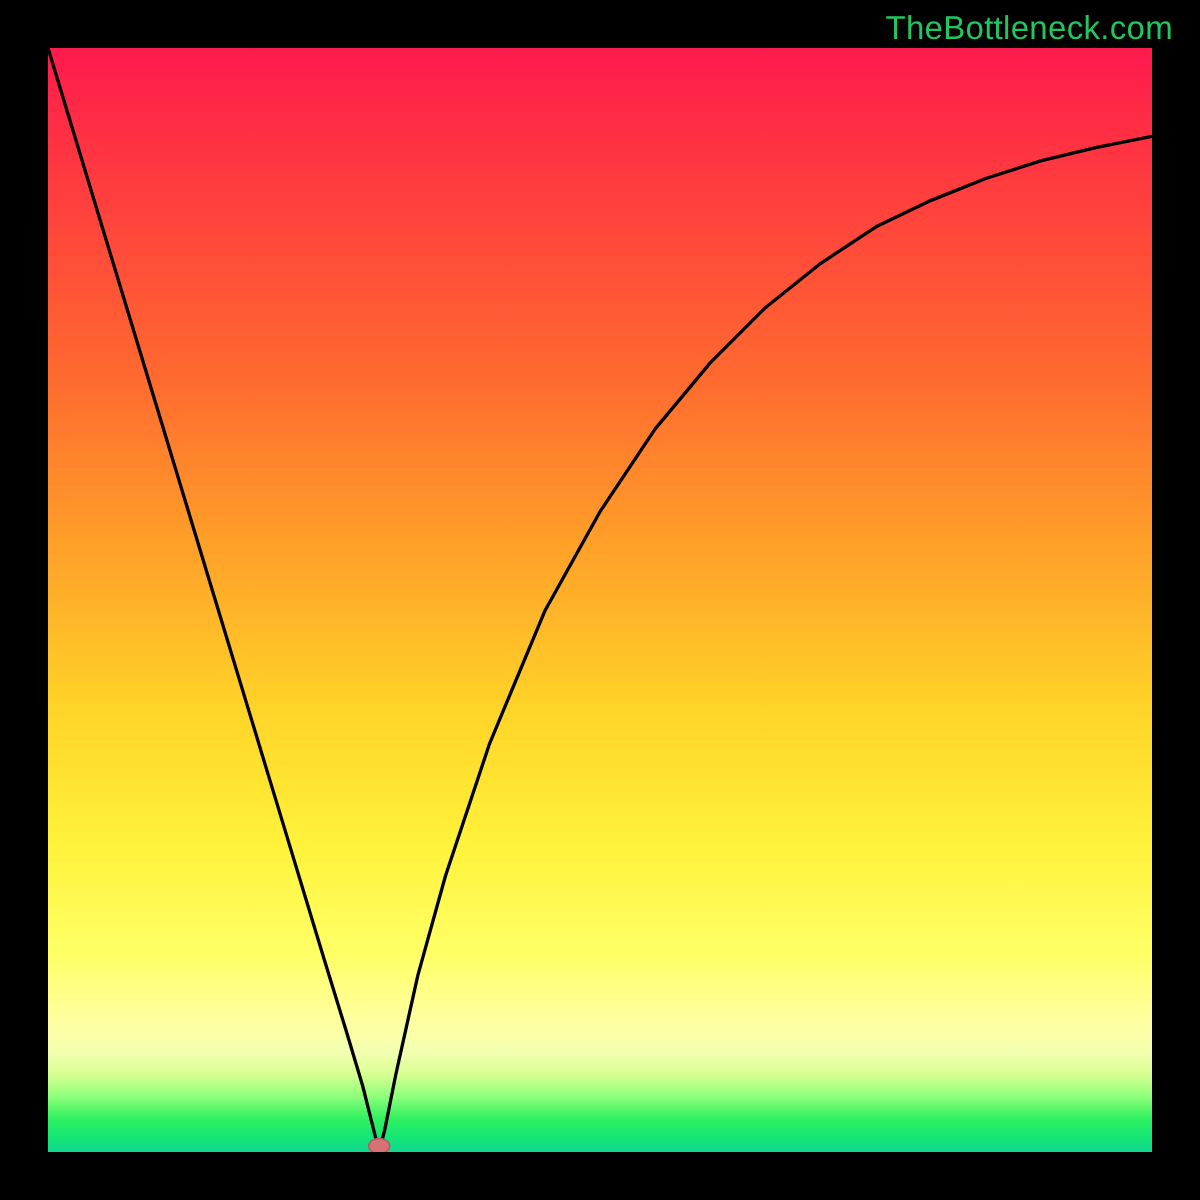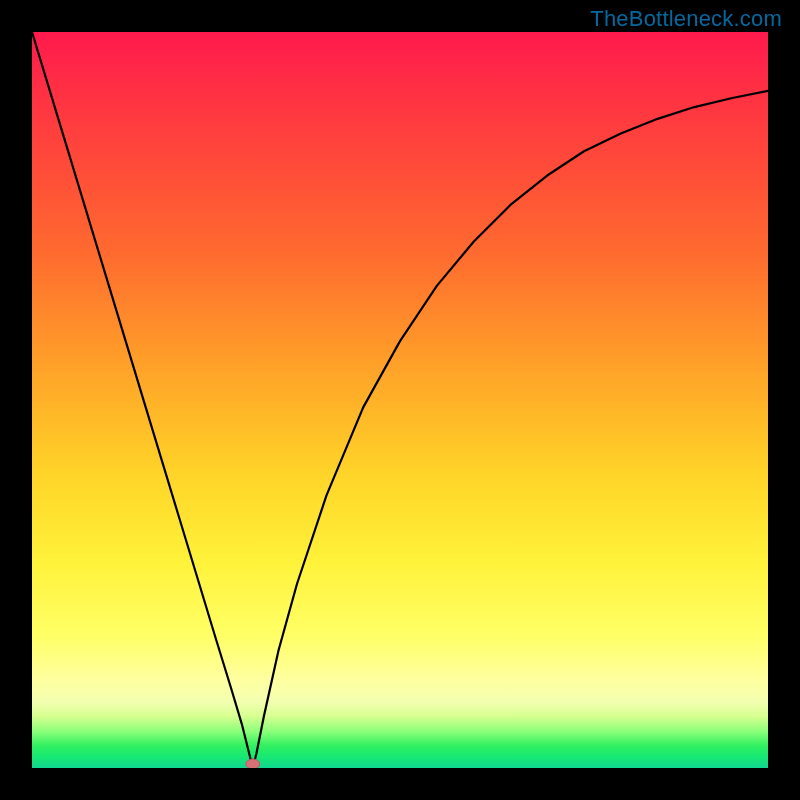--- a/index.html
+++ b/index.html
@@ -50,21 +50,21 @@
   .curve-svg {
     position: absolute;
     inset: 0;
     width: 100%;
     height: 100%;
   }
   .watermark {
     position: absolute;
     top: 6px;
     right: 18px;
-    color: #0369a1;
+    color: #22c55e;
     font-size: 22px;
     font-weight: 500;
     letter-spacing: 0.2px;
     user-select: none;
   }
 </style>
 </head>
 <body>
 
 <div class="frame">

